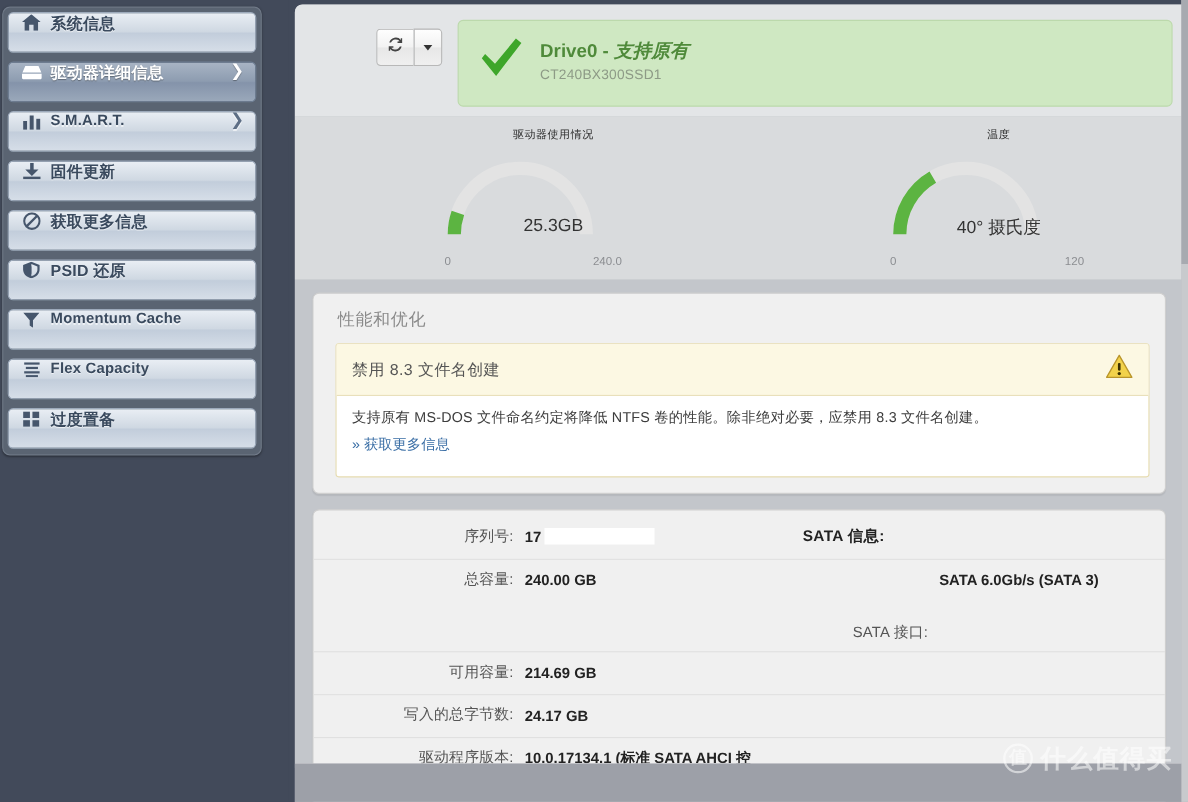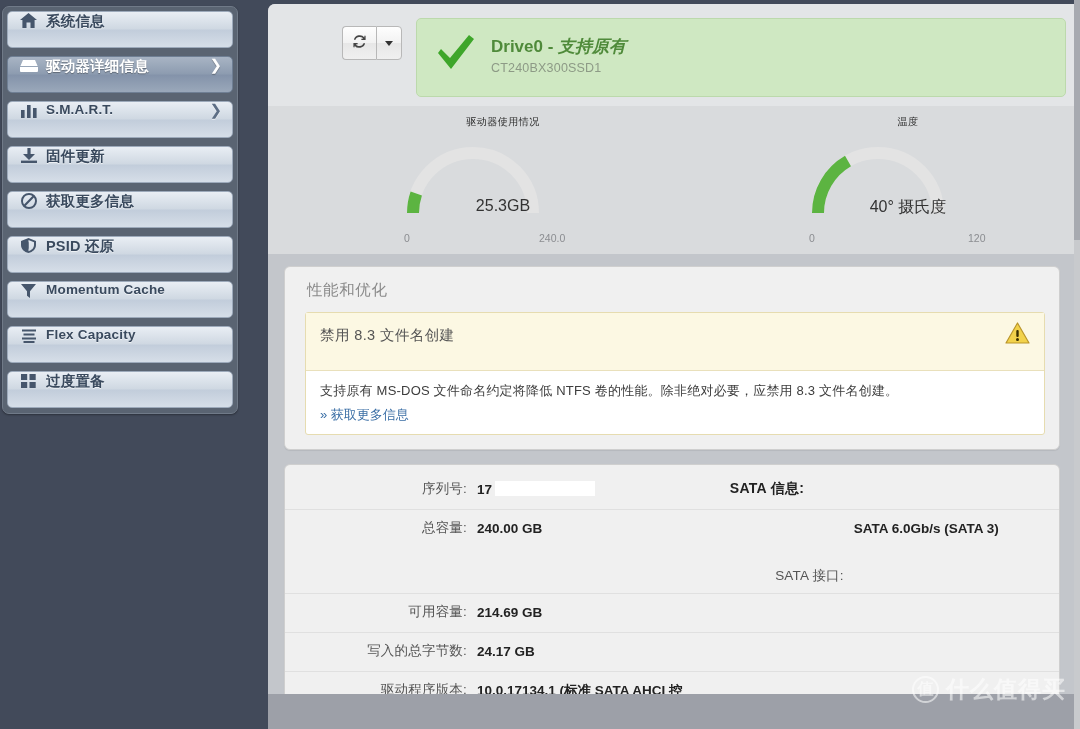--- a/index.html
+++ b/index.html
@@ -166,25 +166,25 @@
   }
   .alert {
     margin: 0 14px 14px 20px;
     background: #ffffff;
     border: 1px solid #e6dcb0;
     border-radius: 3px;
   }
   .alert-head {
     background: #fcf8e3;
     border-bottom: 1px solid #e9e0bb;
-    padding: 9px 14px 21px 14px;
+    padding: 9px 14px 9px 14px;
     display: flex; align-items: center; justify-content: space-between; gap: 32px;
   }
   .alert-head-title { font-size: 14.5px; color: #555; letter-spacing: .4px; }
-  .alert-body { padding: 11px 14px 10px 14px; }
+  .alert-body { padding: 11px 14px 20px 14px; }
   .alert-body p { font-size: 13px; color: #3d3d3d; line-height: 1.45; letter-spacing: .2px; }
   .alert-link { display: inline-block; margin-top: 5px; font-size: 13px; color: #3a6ea5; text-decoration: none; cursor: pointer; }
 
   
   .details { margin-top: 14px; padding: 6px 0 12px 0; }
   .drow {
     display: flex;
     border-bottom: 1px solid #e0e0e0;
     min-height: 36px;
     align-items: flex-start;

